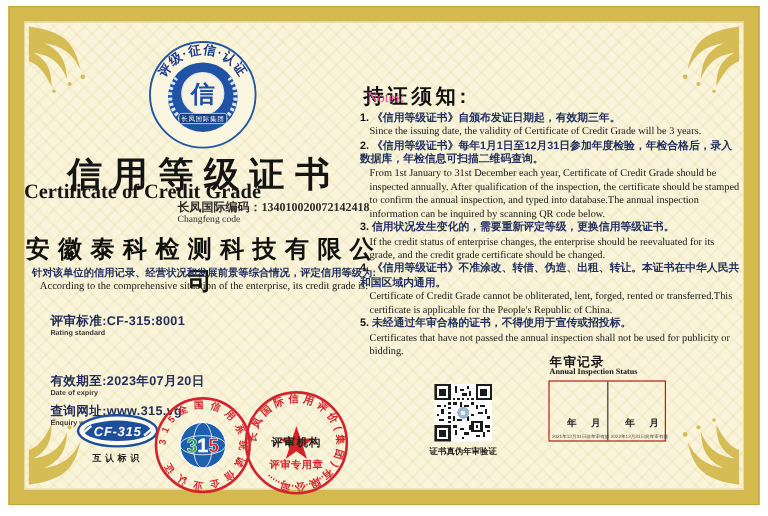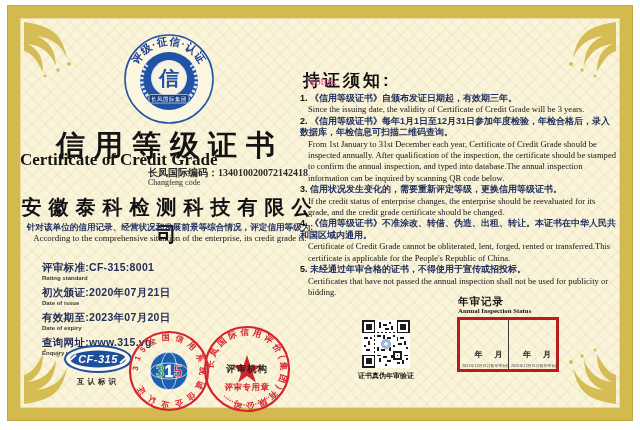--- a/index.html
+++ b/index.html
@@ -48,21 +48,21 @@
   .note .num{font-weight:bold;color:#111;}
   .note .cn{font-weight:bold;color:#21315f;}
   .note .en{font-weight:normal;color:#141414;font-size:8.6px;line-height:11.4px;margin-left:8px;
     font-family:"Liberation Serif",serif;}
 
   .qr-wrap{left:362px;top:320px;width:48px;height:48px;}
   .qr-caption{left:348px;top:371px;width:76px;text-align:center;font-size:7px;font-weight:bold;color:#1c1c1c;}
 
   .insp-title{left:458px;top:295px;font-size:10.5px;font-weight:bold;color:#141414;letter-spacing:1px;}
   .insp-sub{left:458px;top:307px;font-size:6.8px;font-weight:bold;color:#141414;}
-  .insp-table{left:457px;top:317px;width:96px;height:49px;border:3px solid #b91c1c;display:flex;}
+  .insp-table{left:457px;top:317px;width:96px;height:49px;border:1px solid #b91c1c;display:flex;}
   .insp-cell{flex:1;position:relative;border-right:1px solid #3a3a3a;}
   .insp-cell:last-child{border-right:none;}
   .insp-ym{position:absolute;left:0;right:3px;bottom:9px;text-align:right;font-size:8px;
     font-weight:bold;color:#222;letter-spacing:2px;}
   .insp-foot{position:absolute;left:0;right:0;bottom:1px;text-align:center;font-size:4.2px;
     color:#4a4a4a;white-space:nowrap;transform:scale(.92);}
 </style>
 </head>
 <body>
 
@@ -124,24 +124,20 @@
   <div class="abs code-line serif"><span>长凤国际编码：</span><span>134010020072142418</span></div>
   <div class="abs code-en serif">Changfeng code</div>
 
   <div class="abs company">安徽泰科检测科技有限公司</div>
   <div class="abs intro-cn navy">针对该单位的信用记录、经营状况和发展前景等综合情况，评定信用等级为:</div>
   <div class="abs intro-en serif">According to the comprehensive situation of the enterprise, its credit grade is:</div>
 
   <div class="abs field f0">
     <div class="cn">评审标准:CF-315:8001</div>
     <div class="en">Rating standard</div>
-  </div>
-  <div class="abs field f1">
-    <div class="cn">初次颁证:2020年07月21日</div>
-    <div class="en">Date of issue</div>
   </div>
   <div class="abs field f2">
     <div class="cn">有效期至:2023年07月20日</div>
     <div class="en">Date of expiry</div>
   </div>
   <div class="abs field f3">
     <div class="cn">查询网址:www.315.vg</div>
     <div class="en">Enquiry website</div>
   </div>
 

